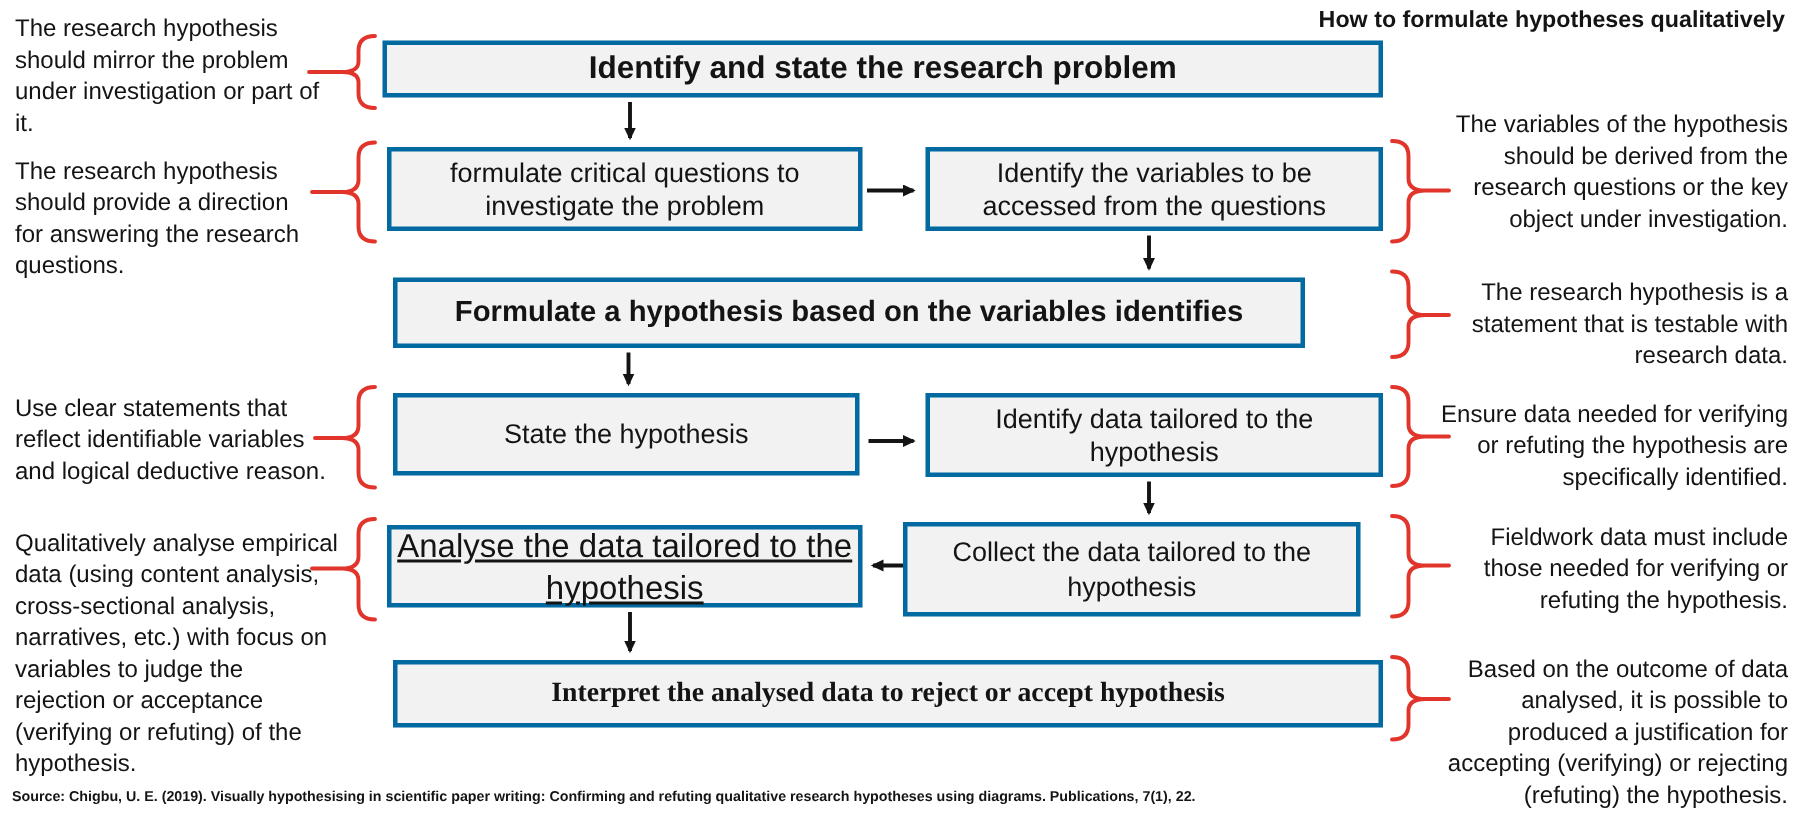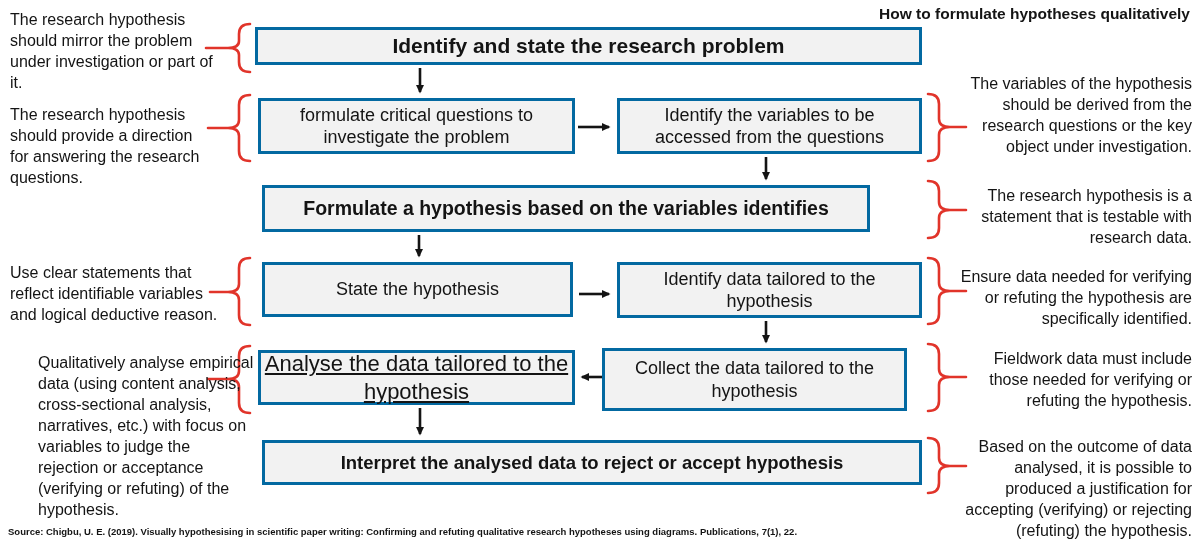--- a/index.html
+++ b/index.html
@@ -26,32 +26,32 @@
     line-height:1.25;
   }
   .b1 { left:255px; top:27px;  width:667px; height:38px; font-weight:bold; font-size:21px; }
   .b2 { left:258px; top:98px;  width:317px; height:56px; font-size:18px; }
   .b3 { left:617px; top:98px;  width:305px; height:56px; font-size:18px; }
   .b4 { left:262px; top:185px; width:608px; height:47px; font-weight:bold; font-size:19.5px; }
   .b5 { left:262px; top:262px; width:311px; height:55px; font-size:18px; }
   .b6 { left:617px; top:262px; width:305px; height:56px; font-size:18px; }
   .b7 { left:258px; top:350px; width:317px; height:55px; font-size:22px;text-decoration:underline; }
   .b8 { left:602px; top:348px; width:305px; height:63px; font-size:18px; }
-  .b9 { left:262px; top:440px; width:660px; height:45px; font-weight:bold; font-size:18.5px; }
+  .b9 { left:262px; top:440px; width:660px; height:45px; font-weight:bold; font-size:18.5px;font-family:Liberation Serif, serif; }
   .note {
     position:absolute;
     font-size:16px; line-height:21px;
     white-space:pre-line;
   }
   .note-left  { text-align:left; }
   .note-right { text-align:right; }
   .nL1 { left:10px; top:9px;   width:232px; }
   .nL2 { left:10px; top:104px; width:232px; }
   .nL3 { left:10px; top:262px; width:232px; }
-  .nL4 { left:10px; top:352px; width:238px;margin-left:28px; }
+  .nL4 { left:10px; top:352px; width:238px; }
   .nR1 { right:8px; top:73px;  width:245px; }
   .nR2 { right:8px; top:185px; width:240px; }
   .nR3 { right:8px; top:266px; width:248px; }
   .nR4 { right:8px; top:348px; width:240px; }
   .nR5 { right:8px; top:436px; width:252px; }
   .page-title {
     position:absolute; right:10px; top:5px;
     font-size:15.5px; font-weight:bold;
     white-space:nowrap;
   }

